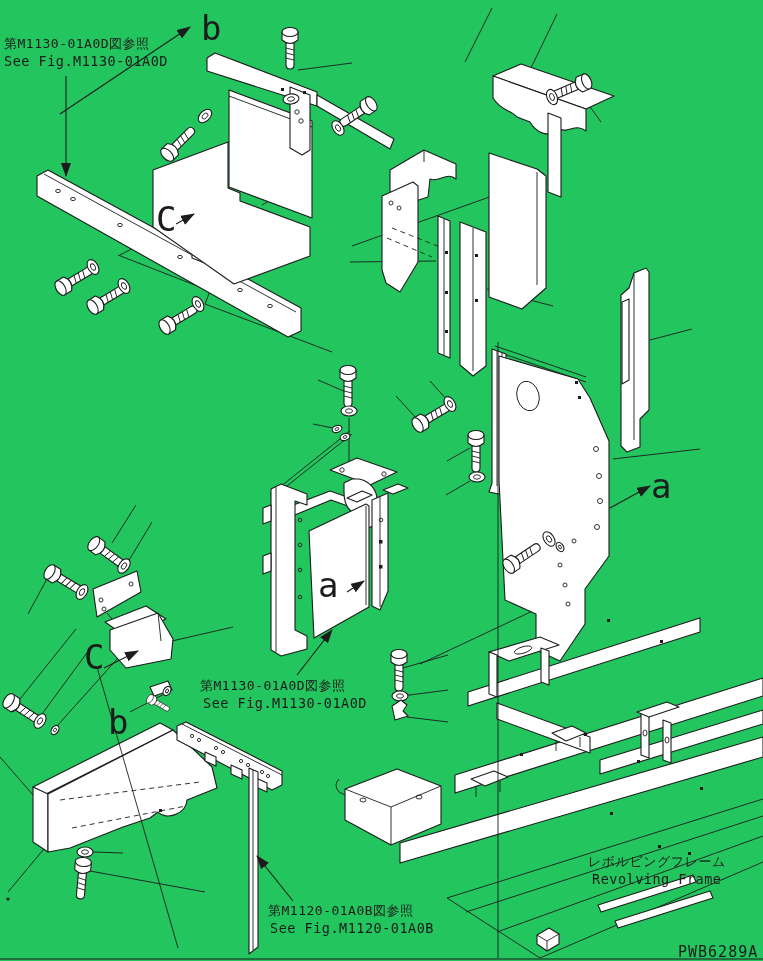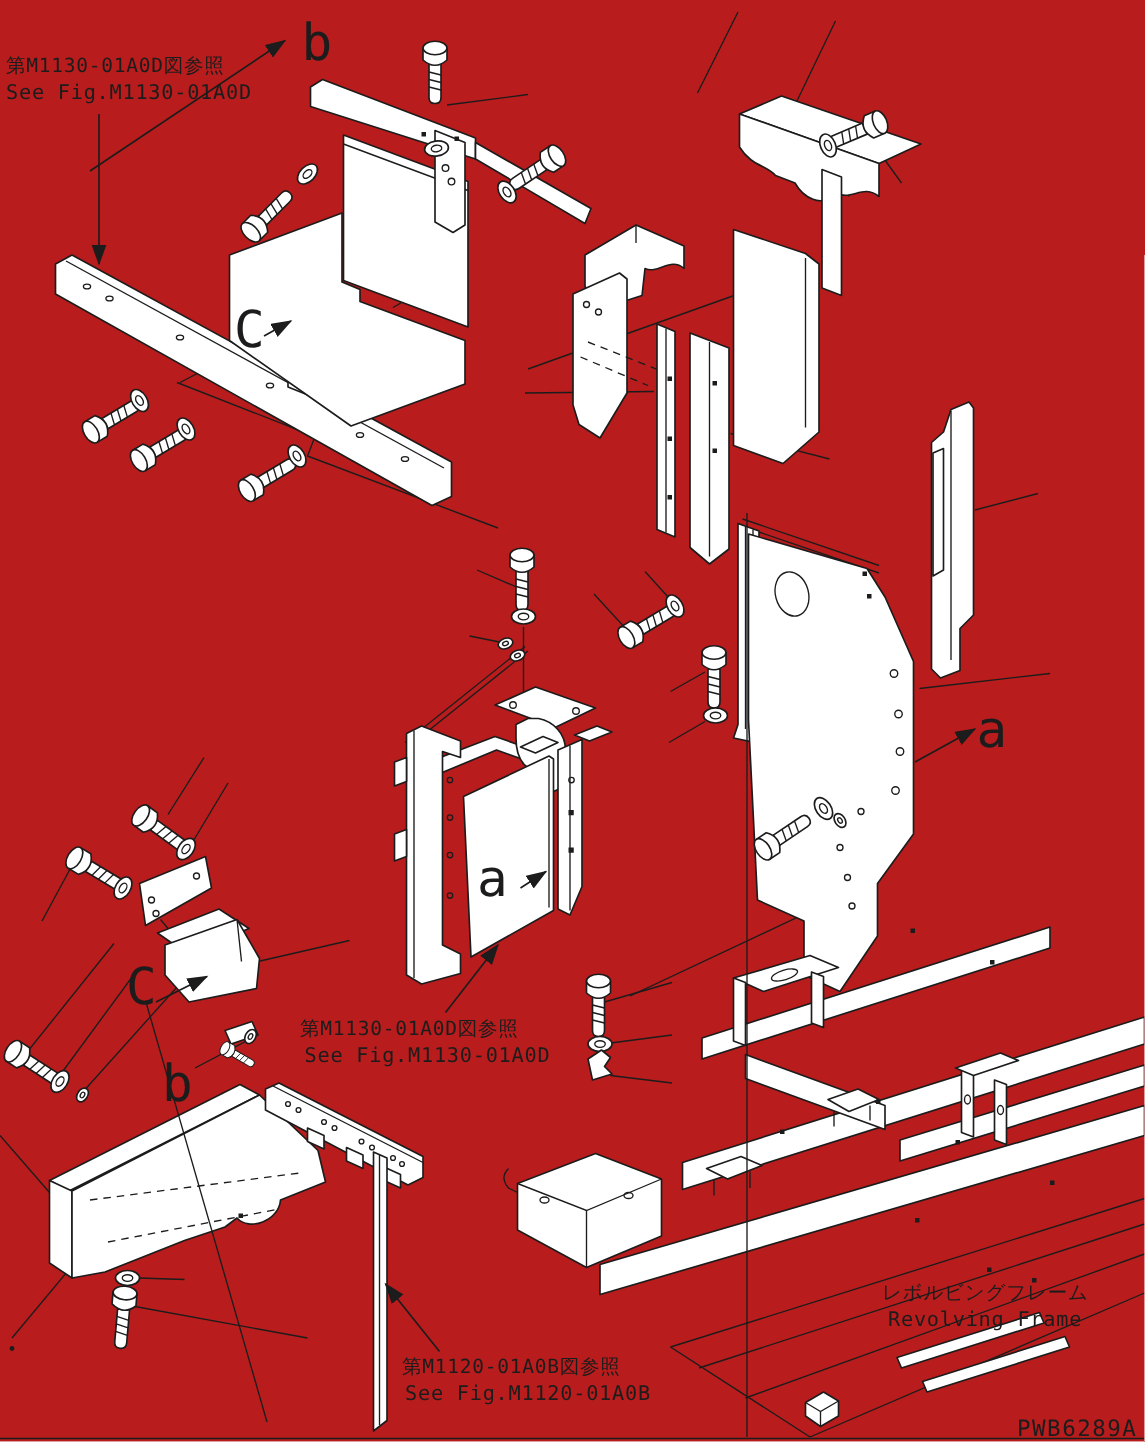--- a/index.html
+++ b/index.html
@@ -1,16 +1,16 @@
 <!DOCTYPE html>
 <html><head>
 <meta charset="utf-8">
 <style>
   html,body{margin:0;padding:0;background:#ffffff;}
-  .sheet{position:relative;width:763px;height:961px;background:#b91c1c;overflow:hidden;}
+  .sheet{position:relative;width:763px;height:961px;background:#22c55e;overflow:hidden;}
   svg{display:block;}
   .p{fill:#fff;stroke:#1c1c1c;stroke-width:1.1;stroke-linejoin:round;}
   .l{fill:none;stroke:#1c1c1c;stroke-width:0.9;}
   .lt{fill:none;stroke:#1c1c1c;stroke-width:1.1;}
   .ld{fill:none;stroke:#1c1c1c;stroke-width:0.9;stroke-dasharray:5 4;}
   .d{fill:#1c1c1c;stroke:none;}
   .h{fill:none;stroke:#1c1c1c;stroke-width:0.9;}
   text{font-family:"DejaVu Sans Mono","Liberation Mono",monospace;fill:#1c1c1c;}
   .t13{font-size:13px;letter-spacing:0.5px;}
   .t14{font-size:13.5px;letter-spacing:0.5px;}

